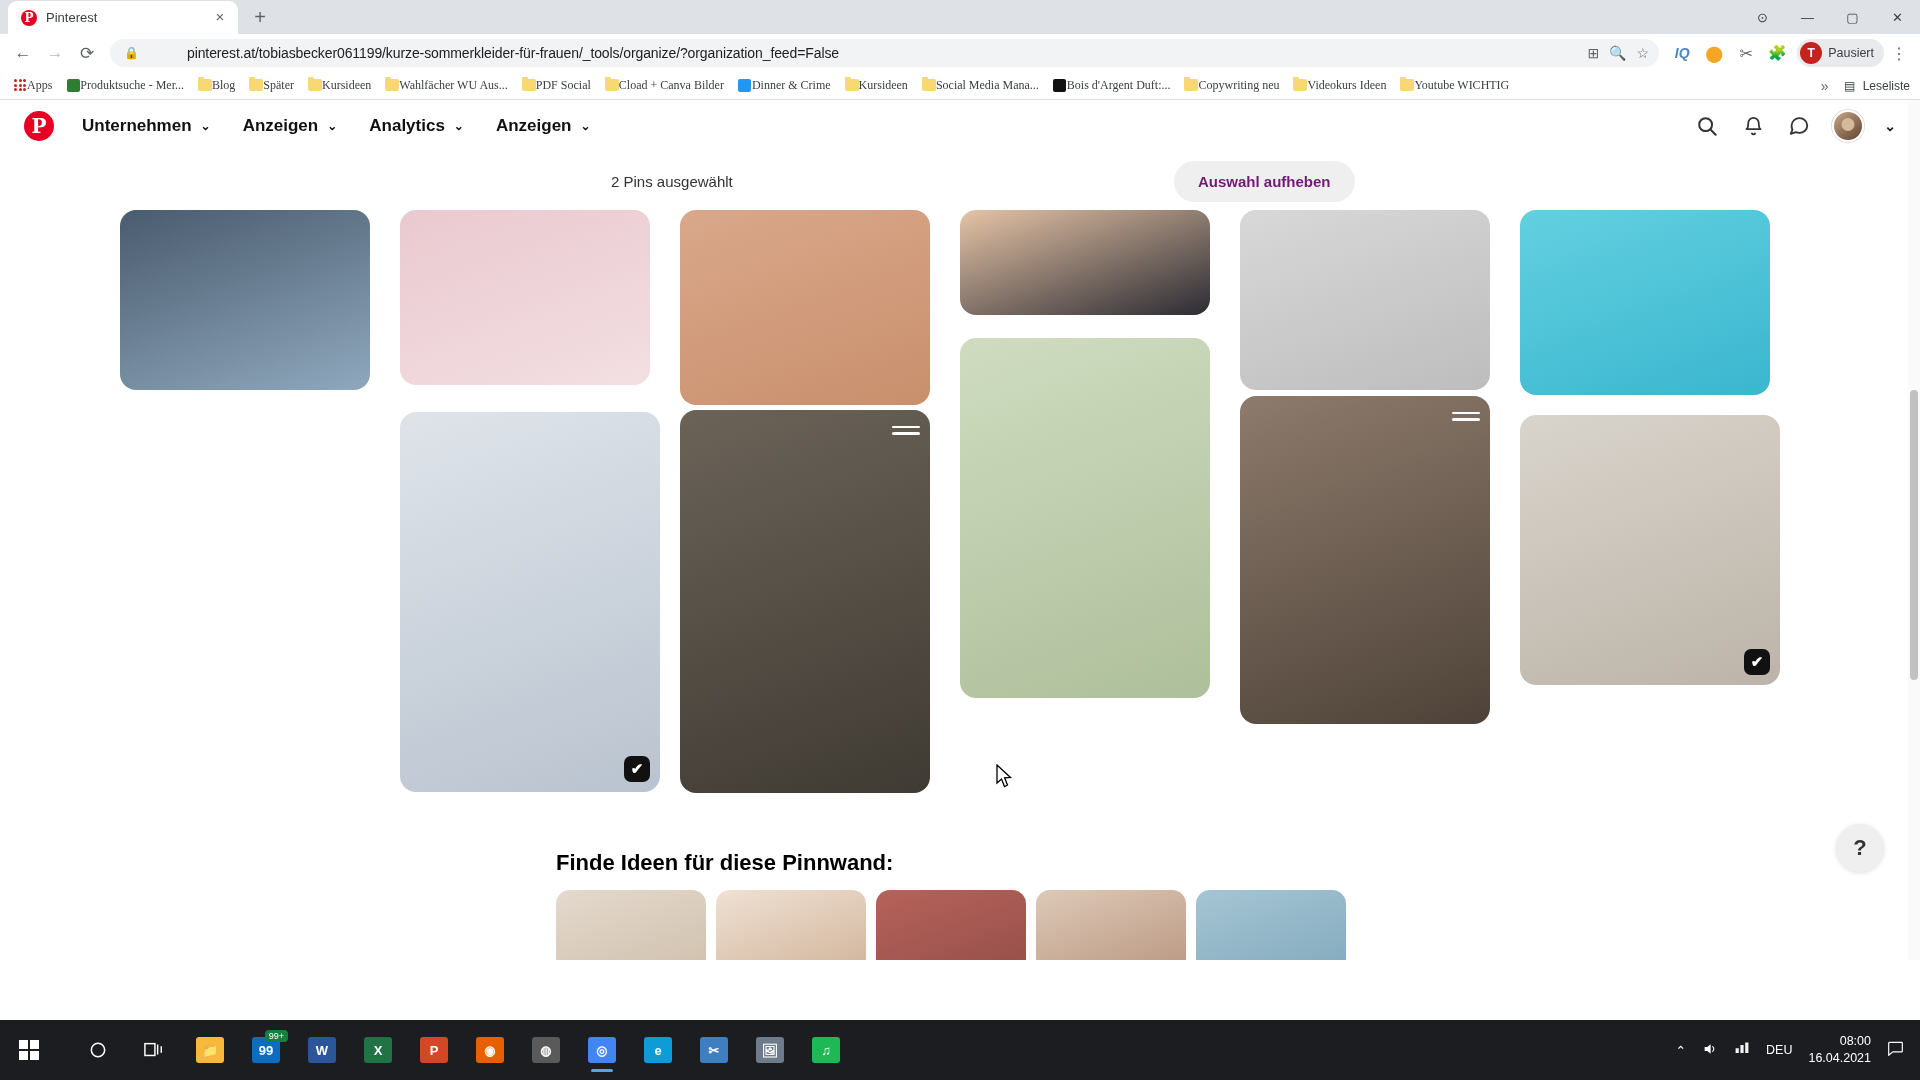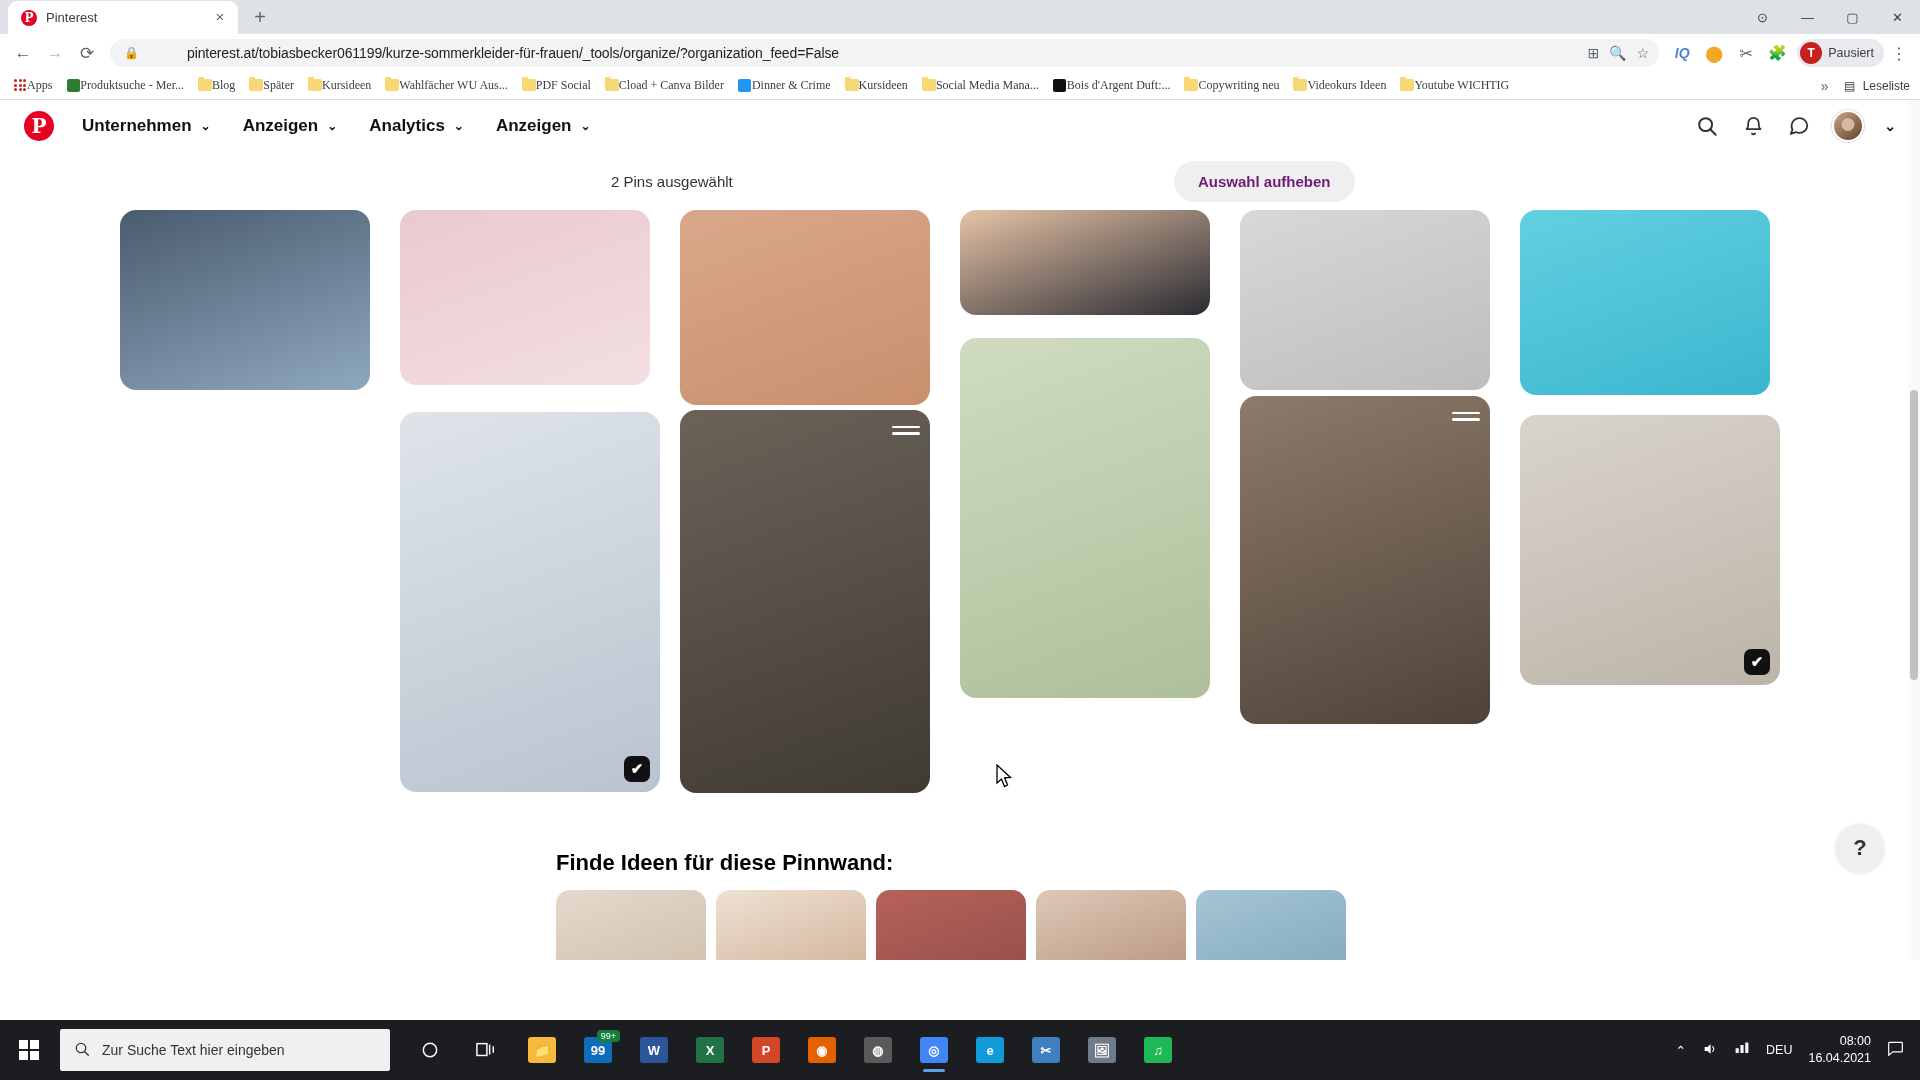--- a/index.html
+++ b/index.html
@@ -450,29 +450,20 @@
 
   <div class="taskbar">
     <div class="start">
       <div class="winlogo">
           <i></i>
           <i></i>
           <i></i>
           <i></i>
         </div>
     </div>
-    <div class="tb-search">
-      <span>
-        <svg width="16" height="16" viewBox="0 0 24 24" fill="none" stroke="#333" stroke-width="2">
-            <circle cx="10.5" cy="10.5" r="7"></circle>
-            <line x1="16" y1="16" x2="21.5" y2="21.5" stroke-linecap="round"></line>
-          </svg>
-      </span>
-      <span>Zur Suche Text hier eingeben</span>
-    </div>
     <div class="tb-icons" id="tb-apps">
       <div class="tbi">
         <svg width="20" height="20" viewBox="0 0 24 24" fill="none" stroke="#fff" stroke-width="1.8">
             <circle cx="12" cy="12" r="8"></circle>
           </svg>
       </div>
       <div class="tbi">
         <svg width="22" height="20" viewBox="0 0 24 22" fill="none" stroke="#fff" stroke-width="1.6">
             <rect x="2" y="4" width="11" height="13"></rect>
             <line x1="16" y1="5" x2="16" y2="16"></line>

